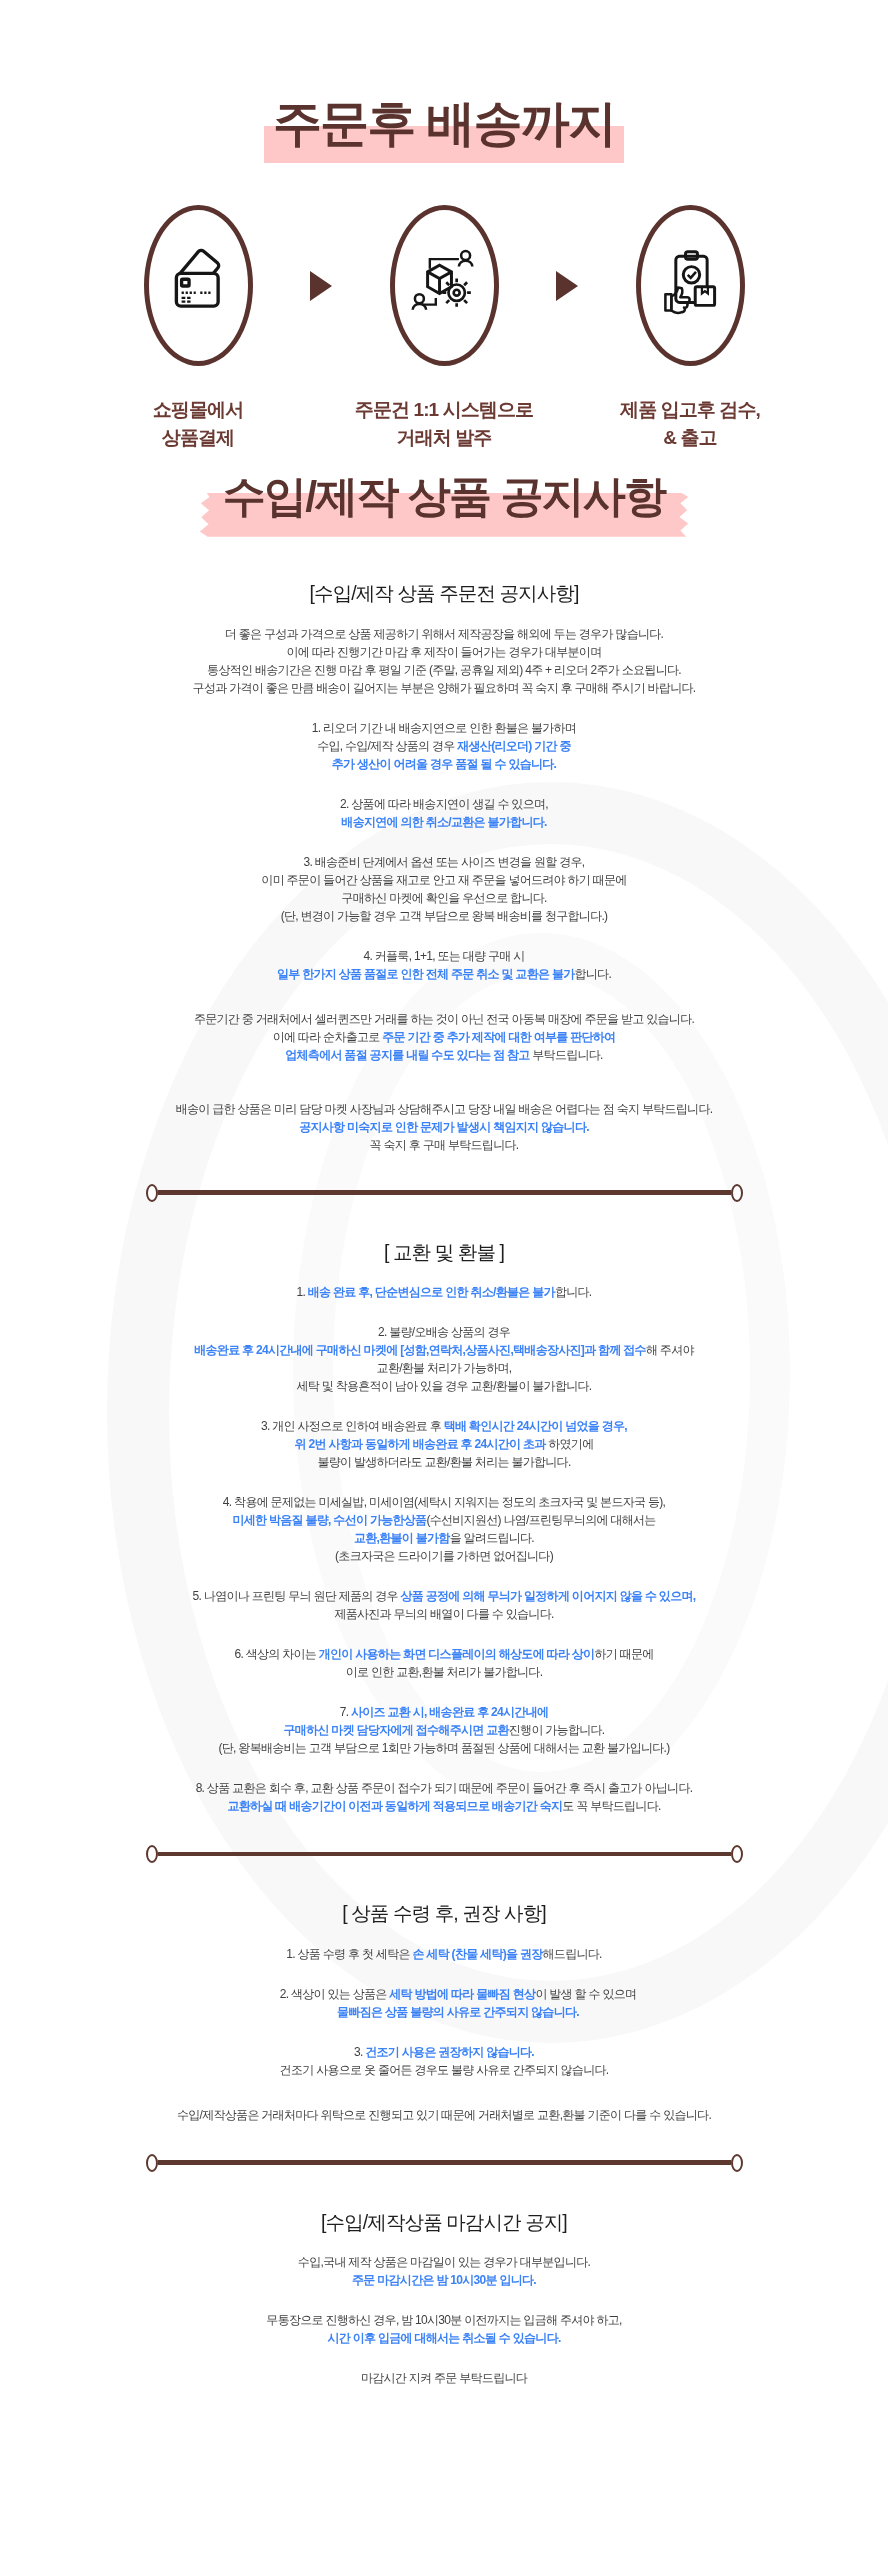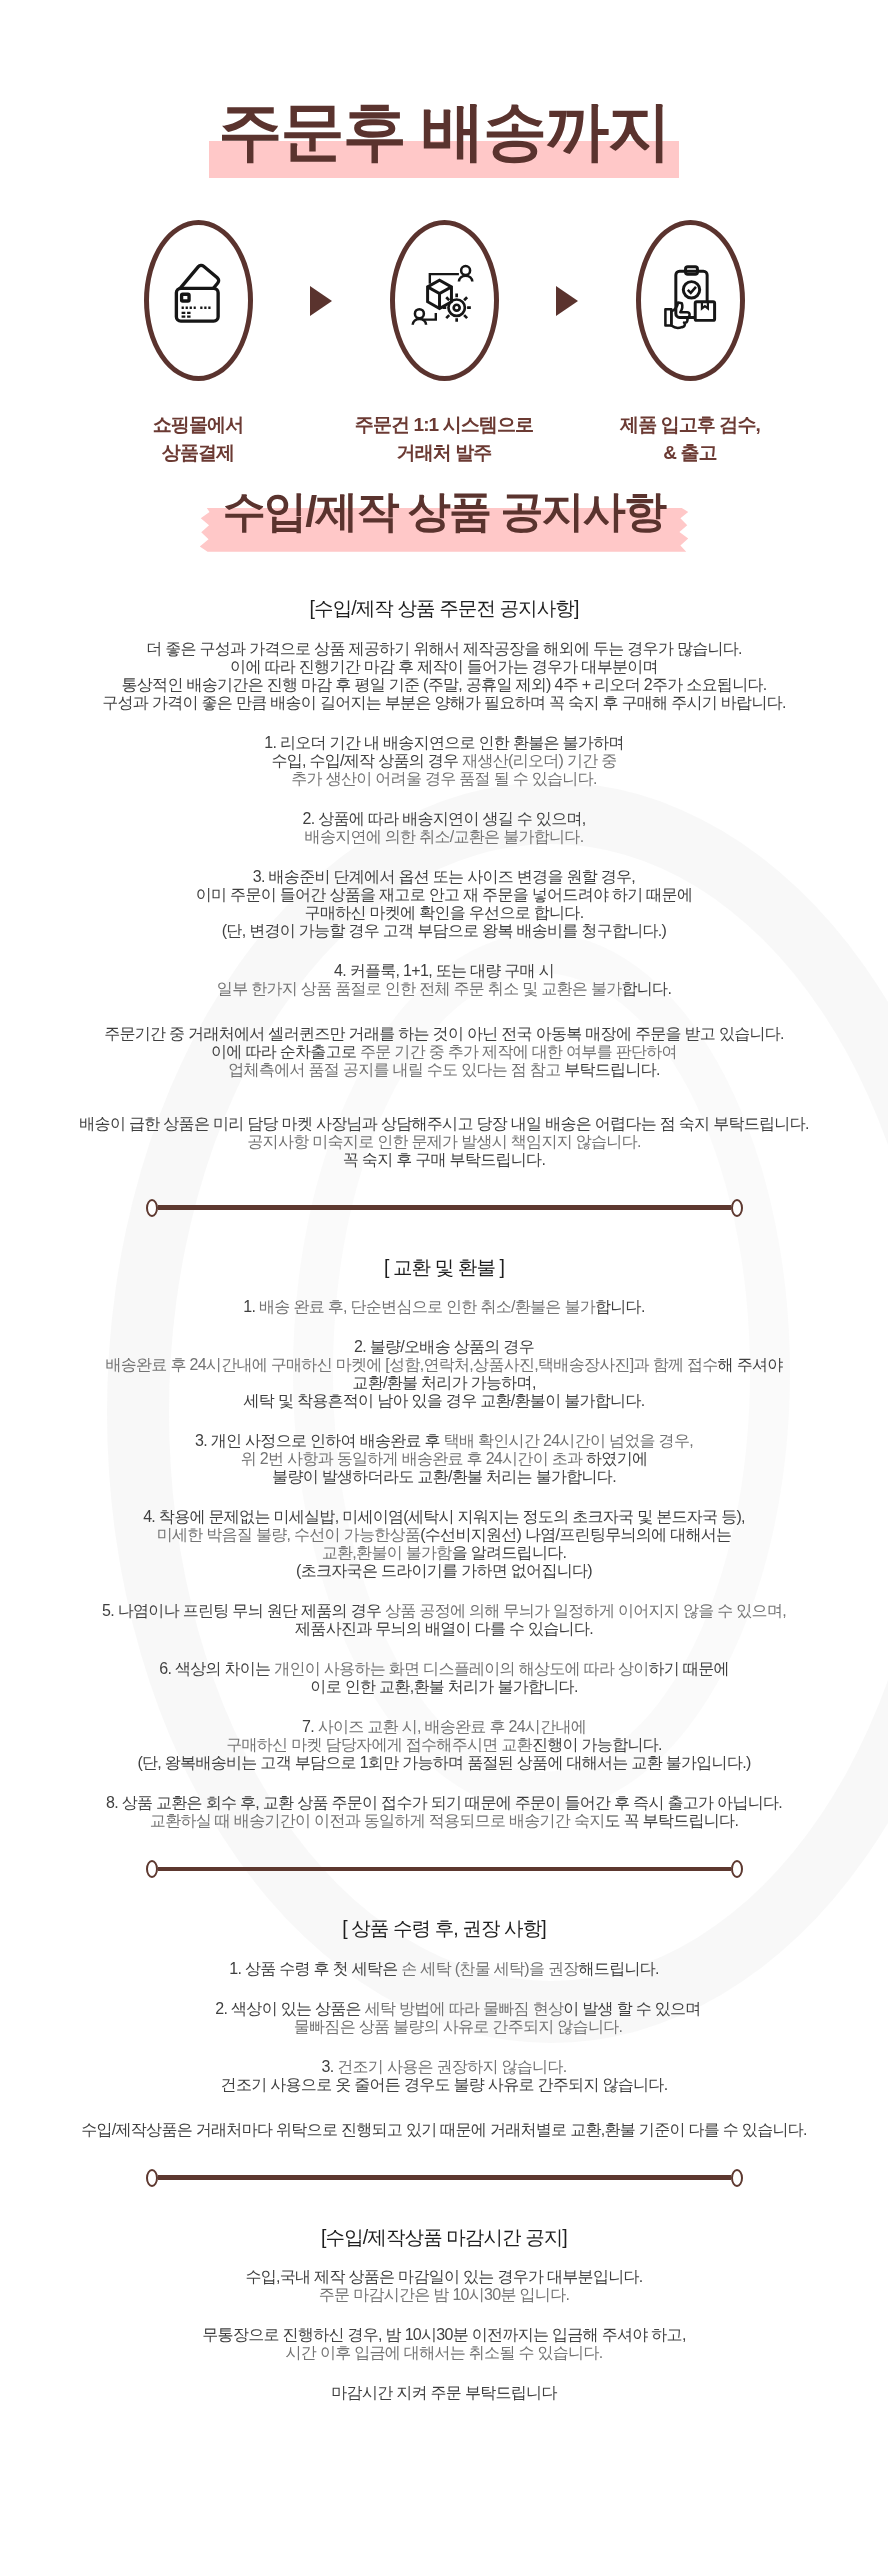--- a/index.html
+++ b/index.html
@@ -11,21 +11,21 @@
   .watermark{position:absolute;left:107px;top:782px;width:764px;height:1137px;
              border:62px solid #f4f4f4;border-radius:50%;opacity:.6;z-index:0;}
   .watermark2{position:absolute;left:293px;top:933px;width:417px;height:799px;
              border:40px solid #f7f7f7;border-radius:50%;opacity:.6;z-index:0;}
 
   .content{position:relative;z-index:2;}
 
   
   .main-title{margin:0;text-align:center;font-weight:700;color:#5a332e;
               letter-spacing:-1.8px;line-height:1;}
-  .t1{padding-top:99px;font-size:64px;}
+  .t1{padding-top:99px;font-size:49px;}
   .t2{padding-top:23px;font-size:43px;}
   .hl{position:relative;display:inline-block;z-index:0;}
   .hl::after{content:"";position:absolute;left:-9px;right:-9px;bottom:-15px;height:37px;
              background:#ffc8c8;z-index:-1;}
   .hl2{position:relative;display:inline-block;z-index:0;}
   .hl2::after{content:"";position:absolute;left:-23px;right:-23px;bottom:-18.7px;height:44px;
               background:#ffc8c8;z-index:-1;
               clip-path:polygon(1.4% 0,98.6% 0,100% 10%,98.4% 24%,99.8% 40%,98.2% 55%,100% 70%,98.4% 86%,99.6% 100%,1.6% 100%,0 88%,1.8% 72%,.3% 56%,1.9% 40%,.2% 24%,2% 10%);}
 
   
@@ -36,24 +36,24 @@
   .oval svg{width:82px;height:82px;}
   .step-label{margin-top:30px;font-size:19px;font-weight:700;color:#6b3a33;
               line-height:28px;letter-spacing:-0.9px;}
   .arrow{width:0;height:0;border-top:15px solid transparent;border-bottom:15px solid transparent;
          border-left:22px solid #5a332e;margin-top:66px;}
 
   
   .notice{margin-top:64px;text-align:center;}
   .h{font-size:19.5px;font-weight:400;color:#1e1e1e;letter-spacing:-0.9px;
      margin:12.4px 0 19.5px;line-height:23px;}
-  .p{margin:0 0 22px;font-size:16px;line-height:18px;color:#3f3f3f;letter-spacing:-0.7px;}
+  .p{margin:0 0 22px;font-size:12px;line-height:18px;color:#3f3f3f;letter-spacing:-0.7px;}
   .line{min-height:18px;}
   .s-d{color:#3f3f3f;}
-  .s-r{color:#737373;font-weight:400;}
+  .s-r{color:#3b82f6;font-weight:700;}
 
   .divider{display:flex;align-items:center;width:597px;margin:30px auto 39px;}
   .divider .bar{flex:1;height:4.4px;background:#5d382f;}
   .divider .ring{width:8px;height:14px;border:2.7px solid #5d382f;border-radius:50%;
                  background:#fff;flex:0 0 auto;}
 </style>
 </head>
 <body>
 
 <div class="page">

